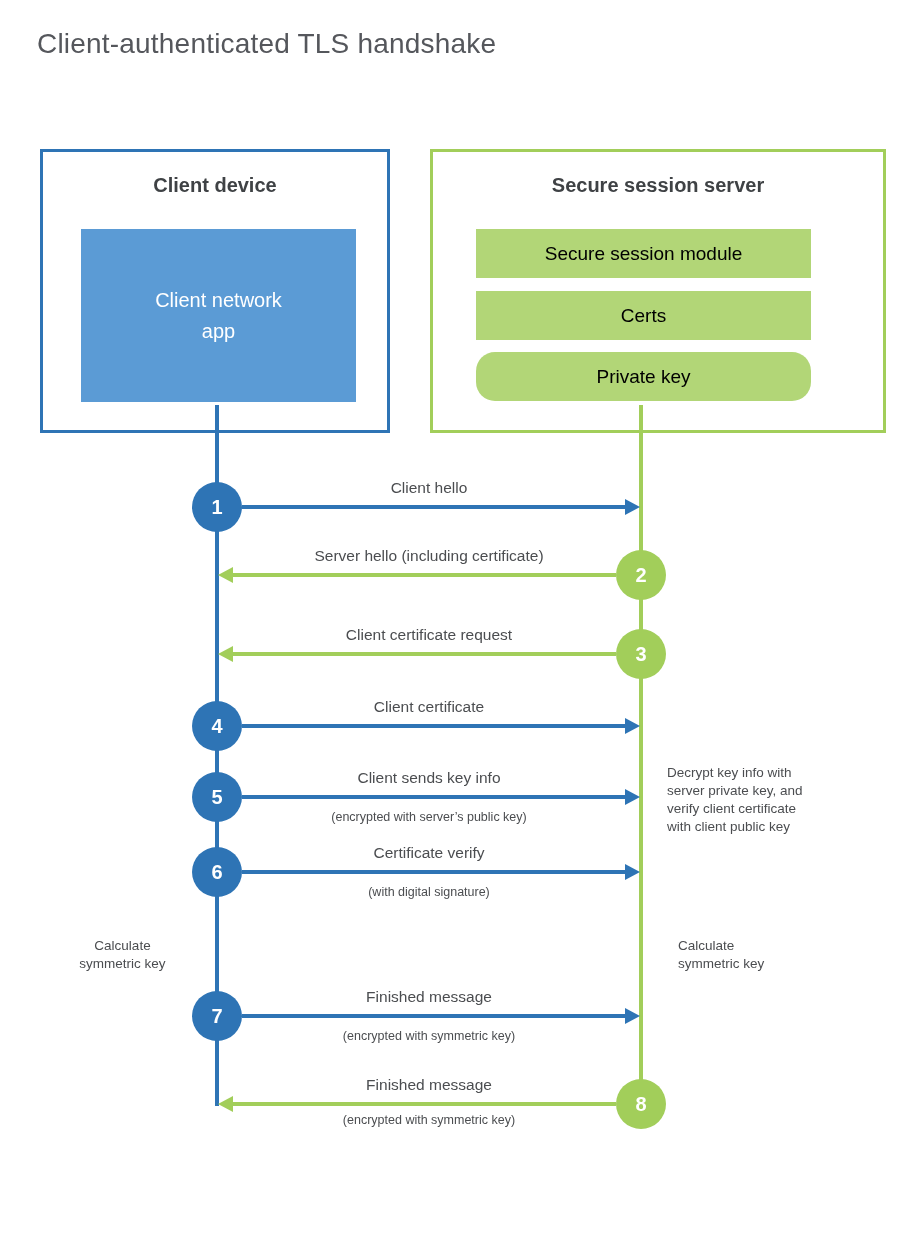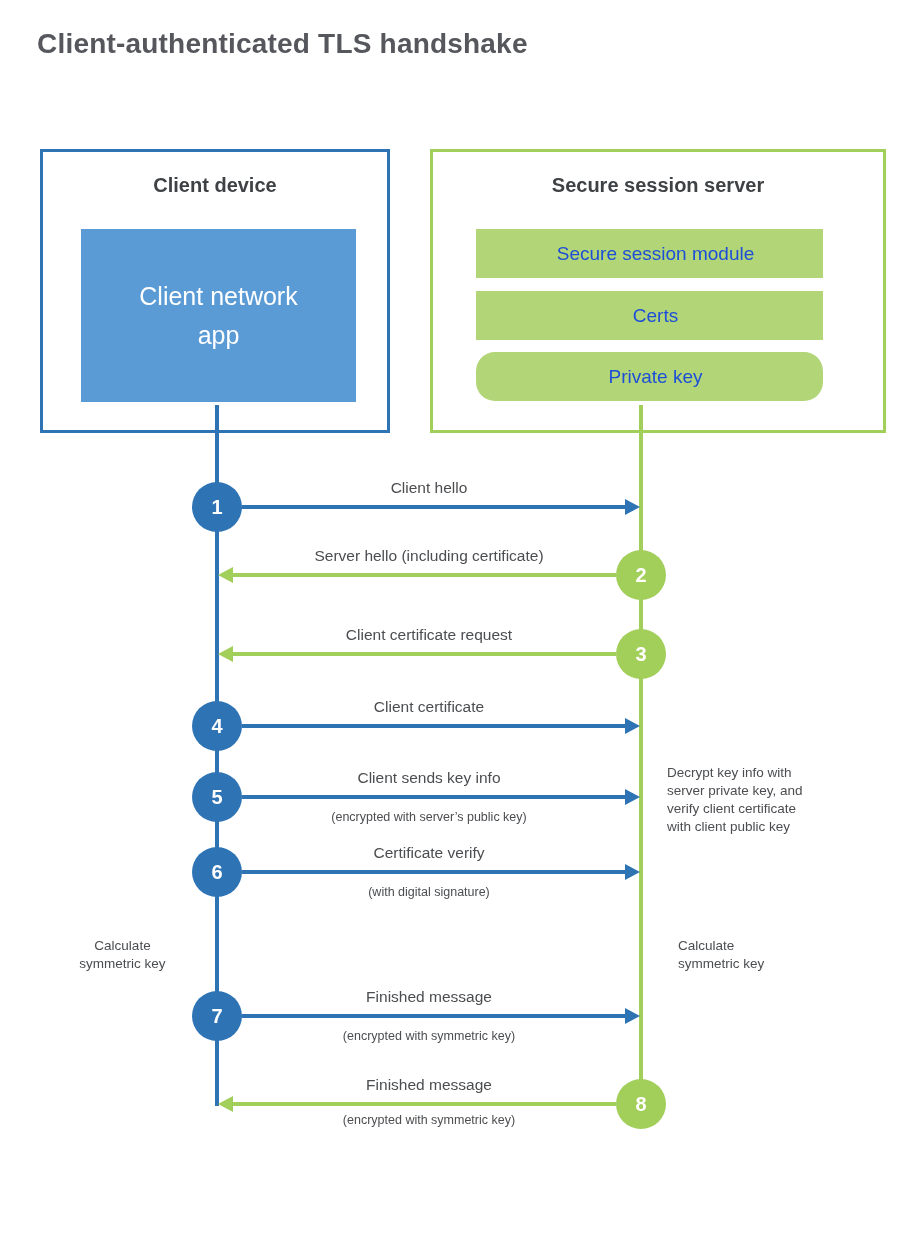--- a/index.html
+++ b/index.html
@@ -1,41 +1,41 @@
 <!DOCTYPE html>
 <html style="--blue: #2e74b5; --blue-fill: #5b9bd5; --green: #a2ce5a; --green-fill: #b2d677; --heading: #3f4245; --text: #4b4d50; --title-color: #55575c;"><head>
 <meta charset="utf-8">
 <style>
   html,body { margin:0; padding:0; background:#fff; }
   .canvas {
     position:relative; width:900px; height:1256px; background:#ffffff;
     font-family:"Liberation Sans", sans-serif; overflow:hidden;
   }
   .page-title {
-    position:absolute; left:37px; top:28px; font-size:28px; font-weight:700;
+    position:absolute; left:37px; top:28px; font-size:28px; font-weight:400;
     color:var(--title-color,#55575c); letter-spacing:0.2px;
   }
   
   .actor-box { position:absolute; top:121px; height:284px; background:#fff; box-sizing:border-box;margin-top:28px; }
   .actor-box.client { left:40px; width:350px; border:3px solid var(--blue,#2e74b5); }
   .actor-box.server { left:430px; width:456px; border:3px solid var(--green,#a2ce5a); }
   .actor-title {
     position:absolute; left:0; top:22px; width:100%; text-align:center;
     font-size:20px; font-weight:700; color:var(--heading,#3f4245);
   }
   .client-app {
     position:absolute; left:38px; top:77px; width:275px; height:173px;
-    background:var(--blue-fill,#5b9bd5); color:#fff; font-size:25px;
+    background:var(--blue-fill,#5b9bd5); color:#fff; font-size:20px;
     display:flex; align-items:center; justify-content:center; text-align:center;
     white-space:pre-line; line-height:1.55;
   }
   .module {
     position:absolute; left:43px; width:335px; height:49px;
-    background:var(--green-fill,#b2d677); color:#1d4ed8; font-size:19px;
-    display:flex; align-items:center; justify-content:center;padding-left:12px;
+    background:var(--green-fill,#b2d677); color:#000000; font-size:19px;
+    display:flex; align-items:center; justify-content:center;
   }
   .module.m1 { top:77px; } .module.m2 { top:139px; } .module.m3 { top:200px;border-radius:19px; }
   
   .vline { position:absolute; width:4px; }
   .vline.blue { left:215px; top:405px; height:701px; background:var(--blue,#2e74b5); }
   .vline.green { left:639px; top:405px; height:699px; background:var(--green,#a2ce5a); }
   
   .circle {
     position:absolute; width:50px; height:50px; border-radius:50%;
     color:#fff; font-size:20px; font-weight:700;

